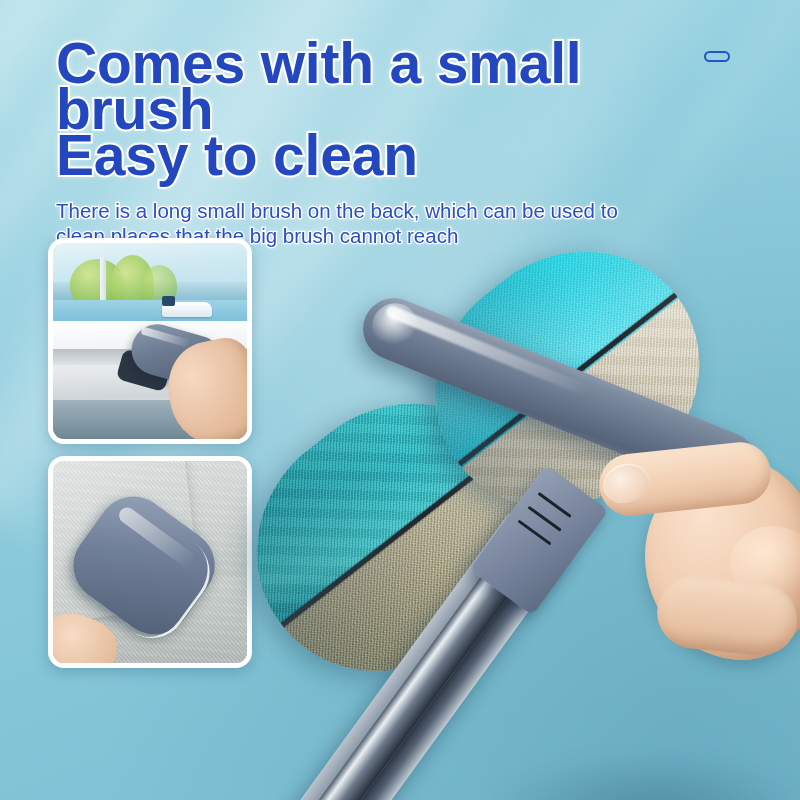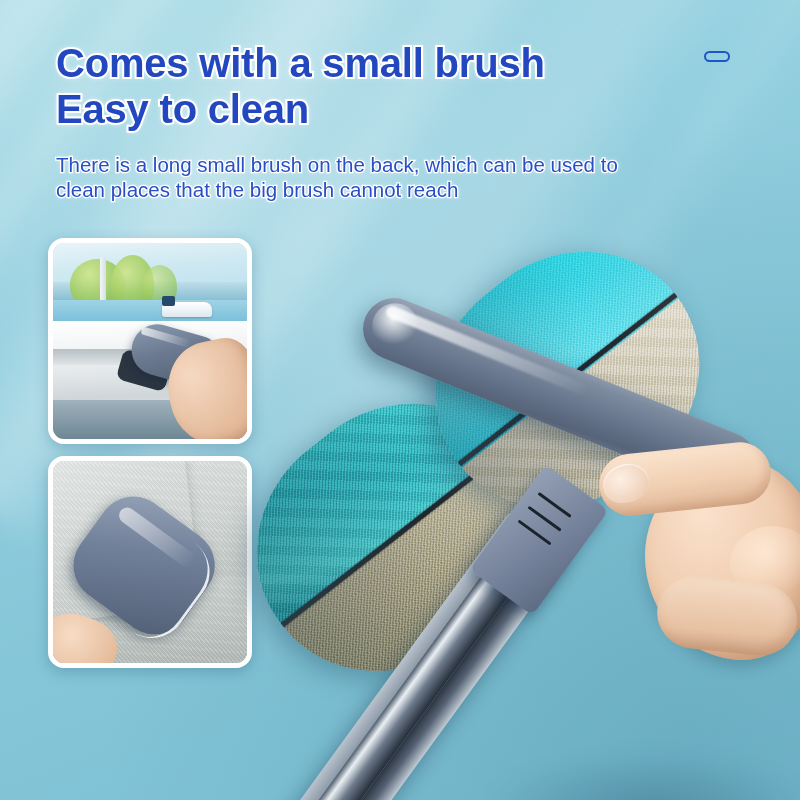--- a/index.html
+++ b/index.html
@@ -27,21 +27,21 @@
   .s6 { left:660px; top:-330px; width:80px;  height:940px; transform:rotate(34deg); opacity:.18; }
   .vignette {
     position:absolute; inset:0;
     background:radial-gradient(ellipse at 35% 28%, rgba(255,255,255,.28) 0%, rgba(255,255,255,0) 55%),
                radial-gradient(ellipse at 85% 95%, rgba(40,110,130,.22) 0%, rgba(0,0,0,0) 60%);
   }
 
   
   .copy { position:absolute; left:56px; top:40px; width:670px; }
   .headline {
-    font-size:40px; font-weight:bold; line-height:46px;
+    font-size:57px; font-weight:bold; line-height:46px;
     color:#2347be; letter-spacing:-.2px; white-space:pre-line;
     -webkit-text-stroke:4px #ffffff; paint-order:stroke fill;
     text-shadow:0 0 6px rgba(255,255,255,.9);
   }
   .subtitle {
     margin-top:20px;
     font-size:20.5px; font-weight:500; line-height:25px;
     color:#2a4fc4; white-space:pre-line;
     -webkit-text-stroke:2.6px #ffffff; paint-order:stroke fill;
     text-shadow:0 0 5px rgba(255,255,255,.9);

